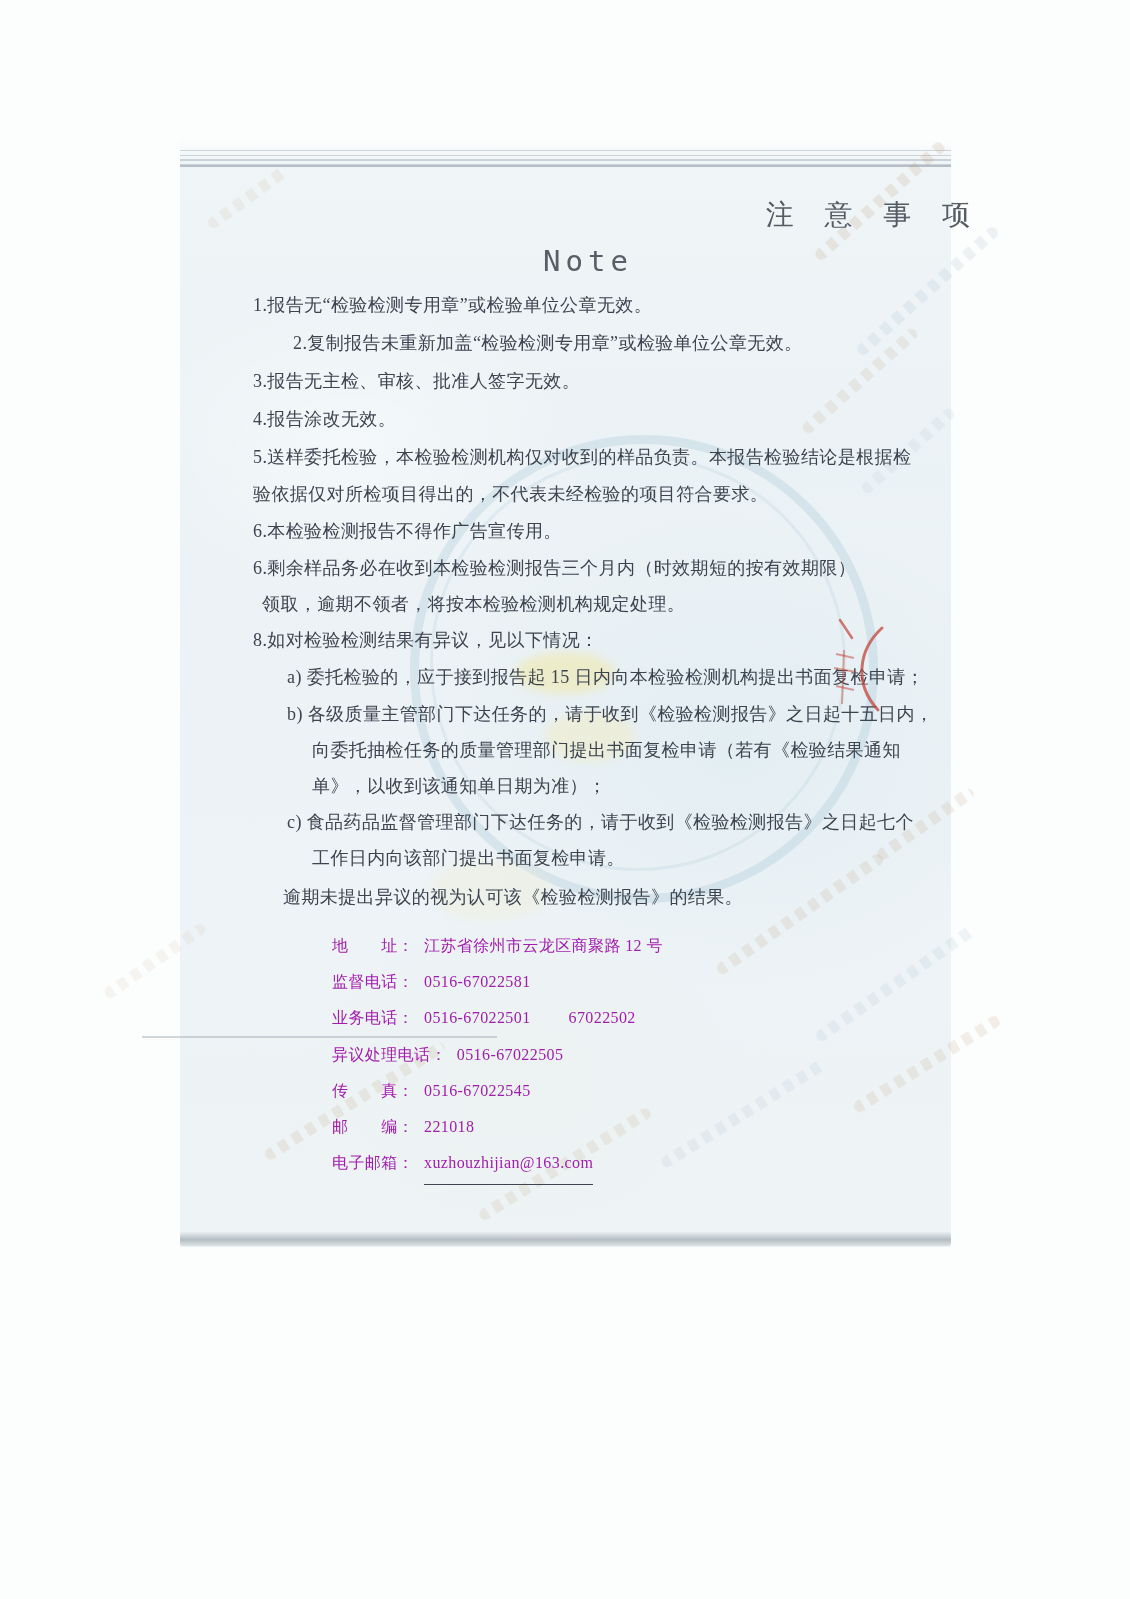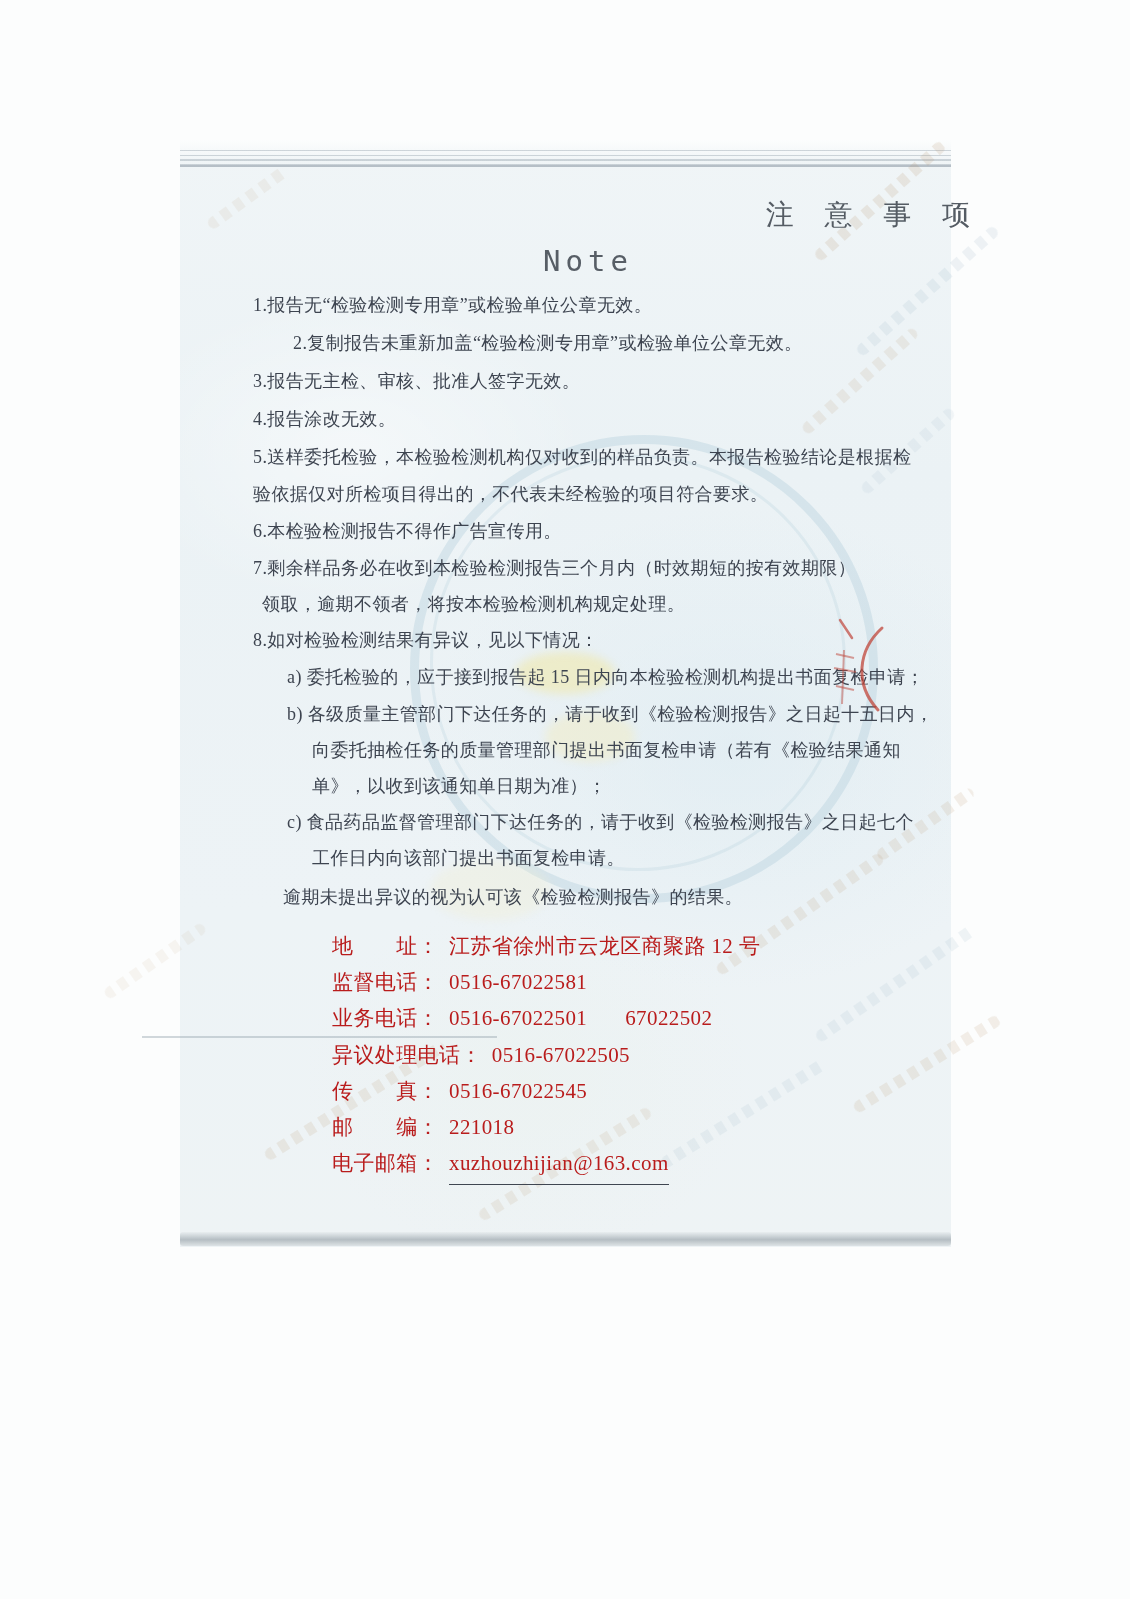--- a/index.html
+++ b/index.html
@@ -78,21 +78,21 @@
     font-size:29px;color:#575e66;letter-spacing:5px;
     white-space:nowrap;
   }
   .l{
     position:absolute;
     font-size:18px;line-height:26px;color:#3d4450;
     letter-spacing:.4px;white-space:nowrap;
   }
   .cl{
     position:absolute;
-    font-size:21px;line-height:24px;color:#b91c1c;
+    font-size:16px;line-height:24px;color:#a21caf;
     letter-spacing:.4px;white-space:nowrap;
   }
   .cl .lab{display:inline-block;}
   .cl .val{display:inline-block;margin-left:10px;}
   .cl .val2{display:inline-block;margin-left:38px;}
   .u{border-bottom:1.2px solid #3f4651;padding-bottom:9px;}
   .stamp{position:absolute;left:810px;top:598px;width:110px;height:150px;pointer-events:none;}
 </style>
 </head>
 <body>
@@ -131,21 +131,21 @@
   <div class="title-cn">注 意 事 项</div>
   <div class="title-en">Note</div>
 
   <div class="l" style="left:253px;top:292px;">1.报告无“检验检测专用章”或检验单位公章无效。</div>
   <div class="l" style="left:253px;top:330px;margin-left:40px;">2.复制报告未重新加盖“检验检测专用章”或检验单位公章无效。</div>
   <div class="l" style="left:253px;top:368px;">3.报告无主检、审核、批准人签字无效。</div>
   <div class="l" style="left:253px;top:406px;">4.报告涂改无效。</div>
   <div class="l" style="left:253px;top:444px;">5.送样委托检验，本检验检测机构仅对收到的样品负责。本报告检验结论是根据检</div>
   <div class="l" style="left:253px;top:481px;">验依据仅对所检项目得出的，不代表未经检验的项目符合要求。</div>
   <div class="l" style="left:253px;top:518px;">6.本检验检测报告不得作广告宣传用。</div>
-  <div class="l" style="left:253px;top:555px;">7.剩余样品务必在收到本检验检测报告三个月内（时效期短的按有效期限）</div>
+  <div class="l" style="left:253px;top:555px;">6.剩余样品务必在收到本检验检测报告三个月内（时效期短的按有效期限）</div>
   <div class="l" style="left:262px;top:591px;">领取，逾期不领者，将按本检验检测机构规定处理。</div>
   <div class="l" style="left:253px;top:627px;">8.如对检验检测结果有异议，见以下情况：</div>
 
   <div class="l" style="left:287px;top:664px;">a) 委托检验的，应于接到报告起 15 日内向本检验检测机构提出书面复检申请；</div>
   <div class="l" style="left:287px;top:701px;">b) 各级质量主管部门下达任务的，请于收到《检验检测报告》之日起十五日内，</div>
   <div class="l" style="left:312px;top:737px;">向委托抽检任务的质量管理部门提出书面复检申请（若有《检验结果通知</div>
   <div class="l" style="left:312px;top:773px;">单》，以收到该通知单日期为准）；</div>
   <div class="l" style="left:287px;top:809px;">c) 食品药品监督管理部门下达任务的，请于收到《检验检测报告》之日起七个</div>
   <div class="l" style="left:312px;top:845px;">工作日内向该部门提出书面复检申请。</div>
 

